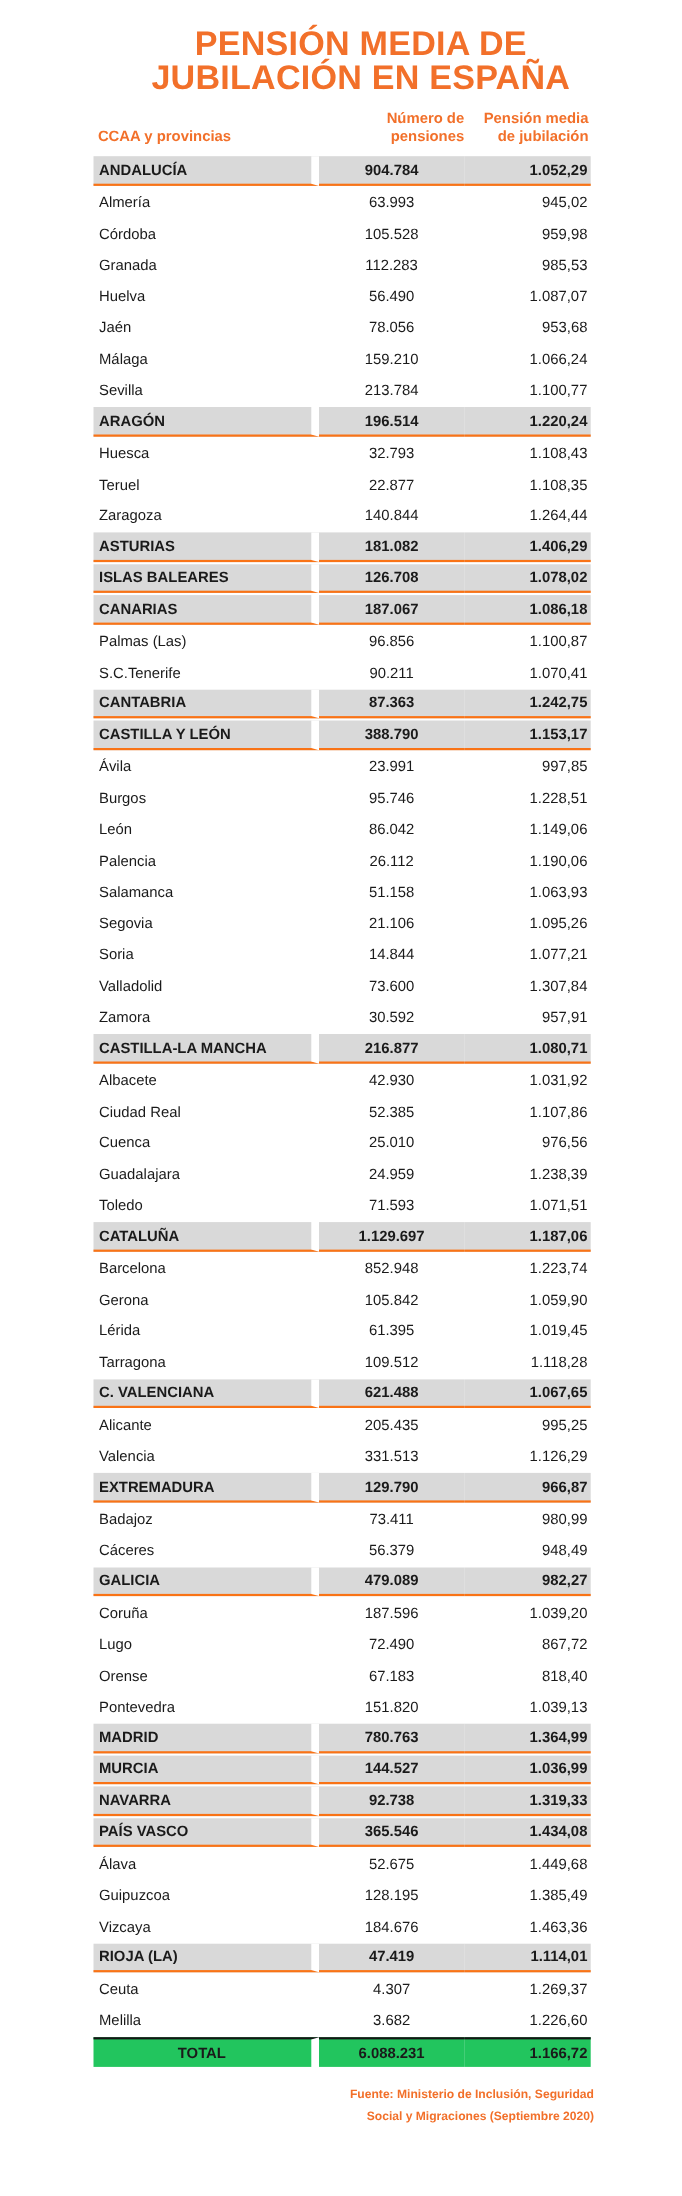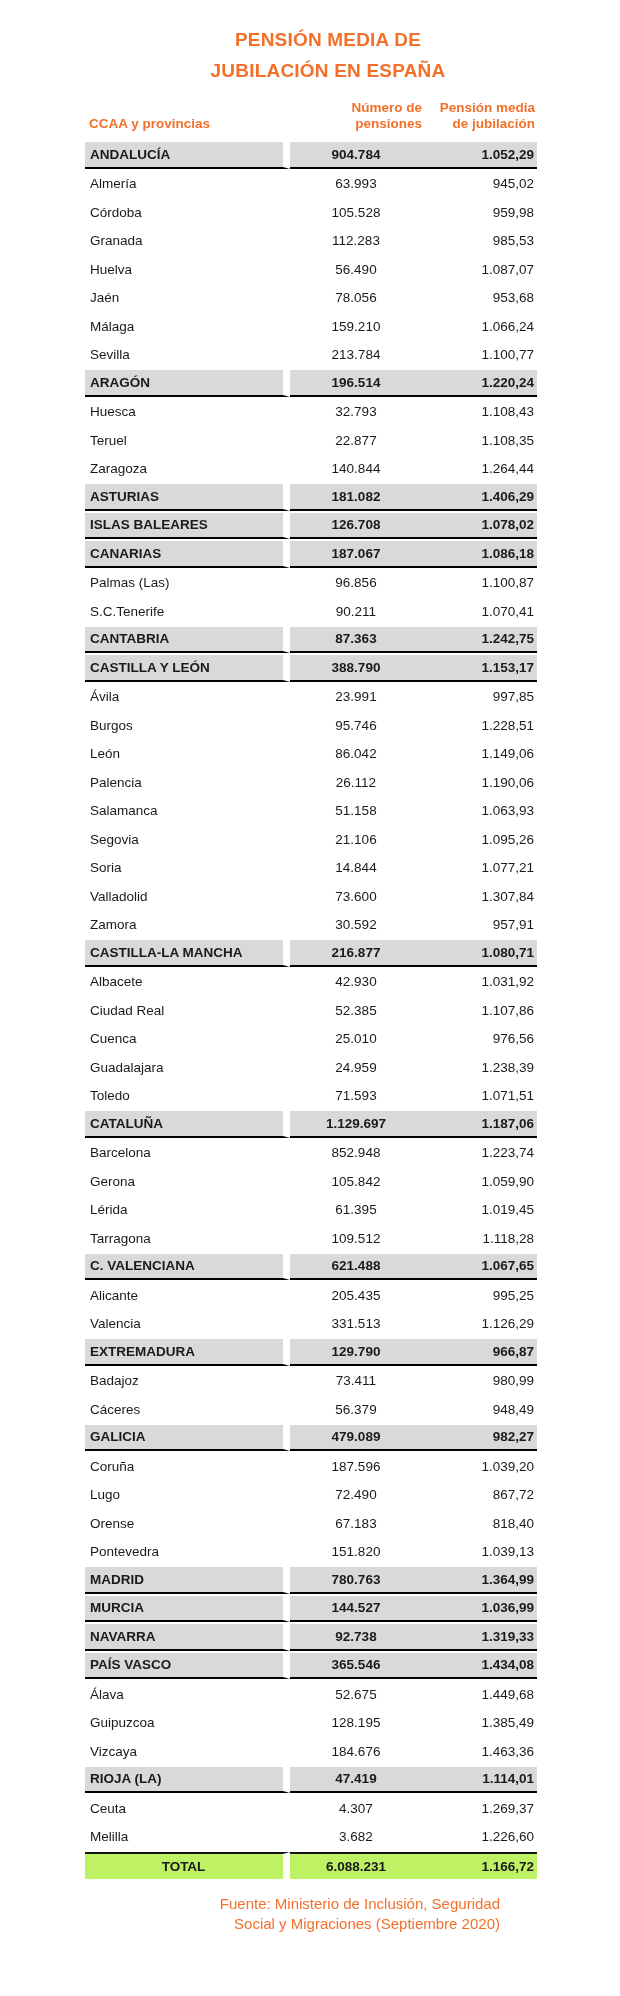--- a/index.html
+++ b/index.html
@@ -15,21 +15,21 @@
   .page {
     width: 620px;
     height: 1996px;
     position: relative;
   }
   .title {
     padding-top: 24px;
     text-align: center;
     color: #f2702a;
     font-weight: bold;
-    font-size: 19px;
+    font-size: 31px;
     line-height: 31px;
     letter-spacing: 0.2px;
     padding-left: 36px;
   }
   table.pension-table {
     border-collapse: separate;
     border-spacing: 0 2px;
     margin-left: 85px;
     width: 452px;
     table-layout: fixed;
@@ -65,38 +65,38 @@
     text-align: left;
     padding-left: 5px;
     border-right: 7px solid #ffffff;
   }
   td:nth-child(2) { text-align: center; }
   td:nth-child(3) { text-align: right; padding-right: 3px; }
 
   tr.row-region td {
     background: #d9d9d9;
     font-weight: bold;
-    border-bottom: 2px solid #000000;
+    border-bottom: 2px solid #f97316;
   }
   tr.row-total td {
-    background: #bef264;
+    background: #22c55e;
     font-weight: bold;
     border-top: 2.5px solid #151515;
   }
   tr.row-total td:nth-child(1) {
     text-align: center;
     padding-left: 0;
   }
   .source {
     margin-top: 13px;
-    margin-right: 120px;
+    margin-right: 80px;
     text-align: right;
     color: #f2702a;
-    font-weight: normal;
-    font-size: 15px;
+    font-weight: bold;
+    font-size: 11px;
     line-height: 20px;
   }
 </style>
 </head>
 <body>
 
 <div class="page">
 
   <div class="title">
     <div>PENSIÓN MEDIA DE</div>

